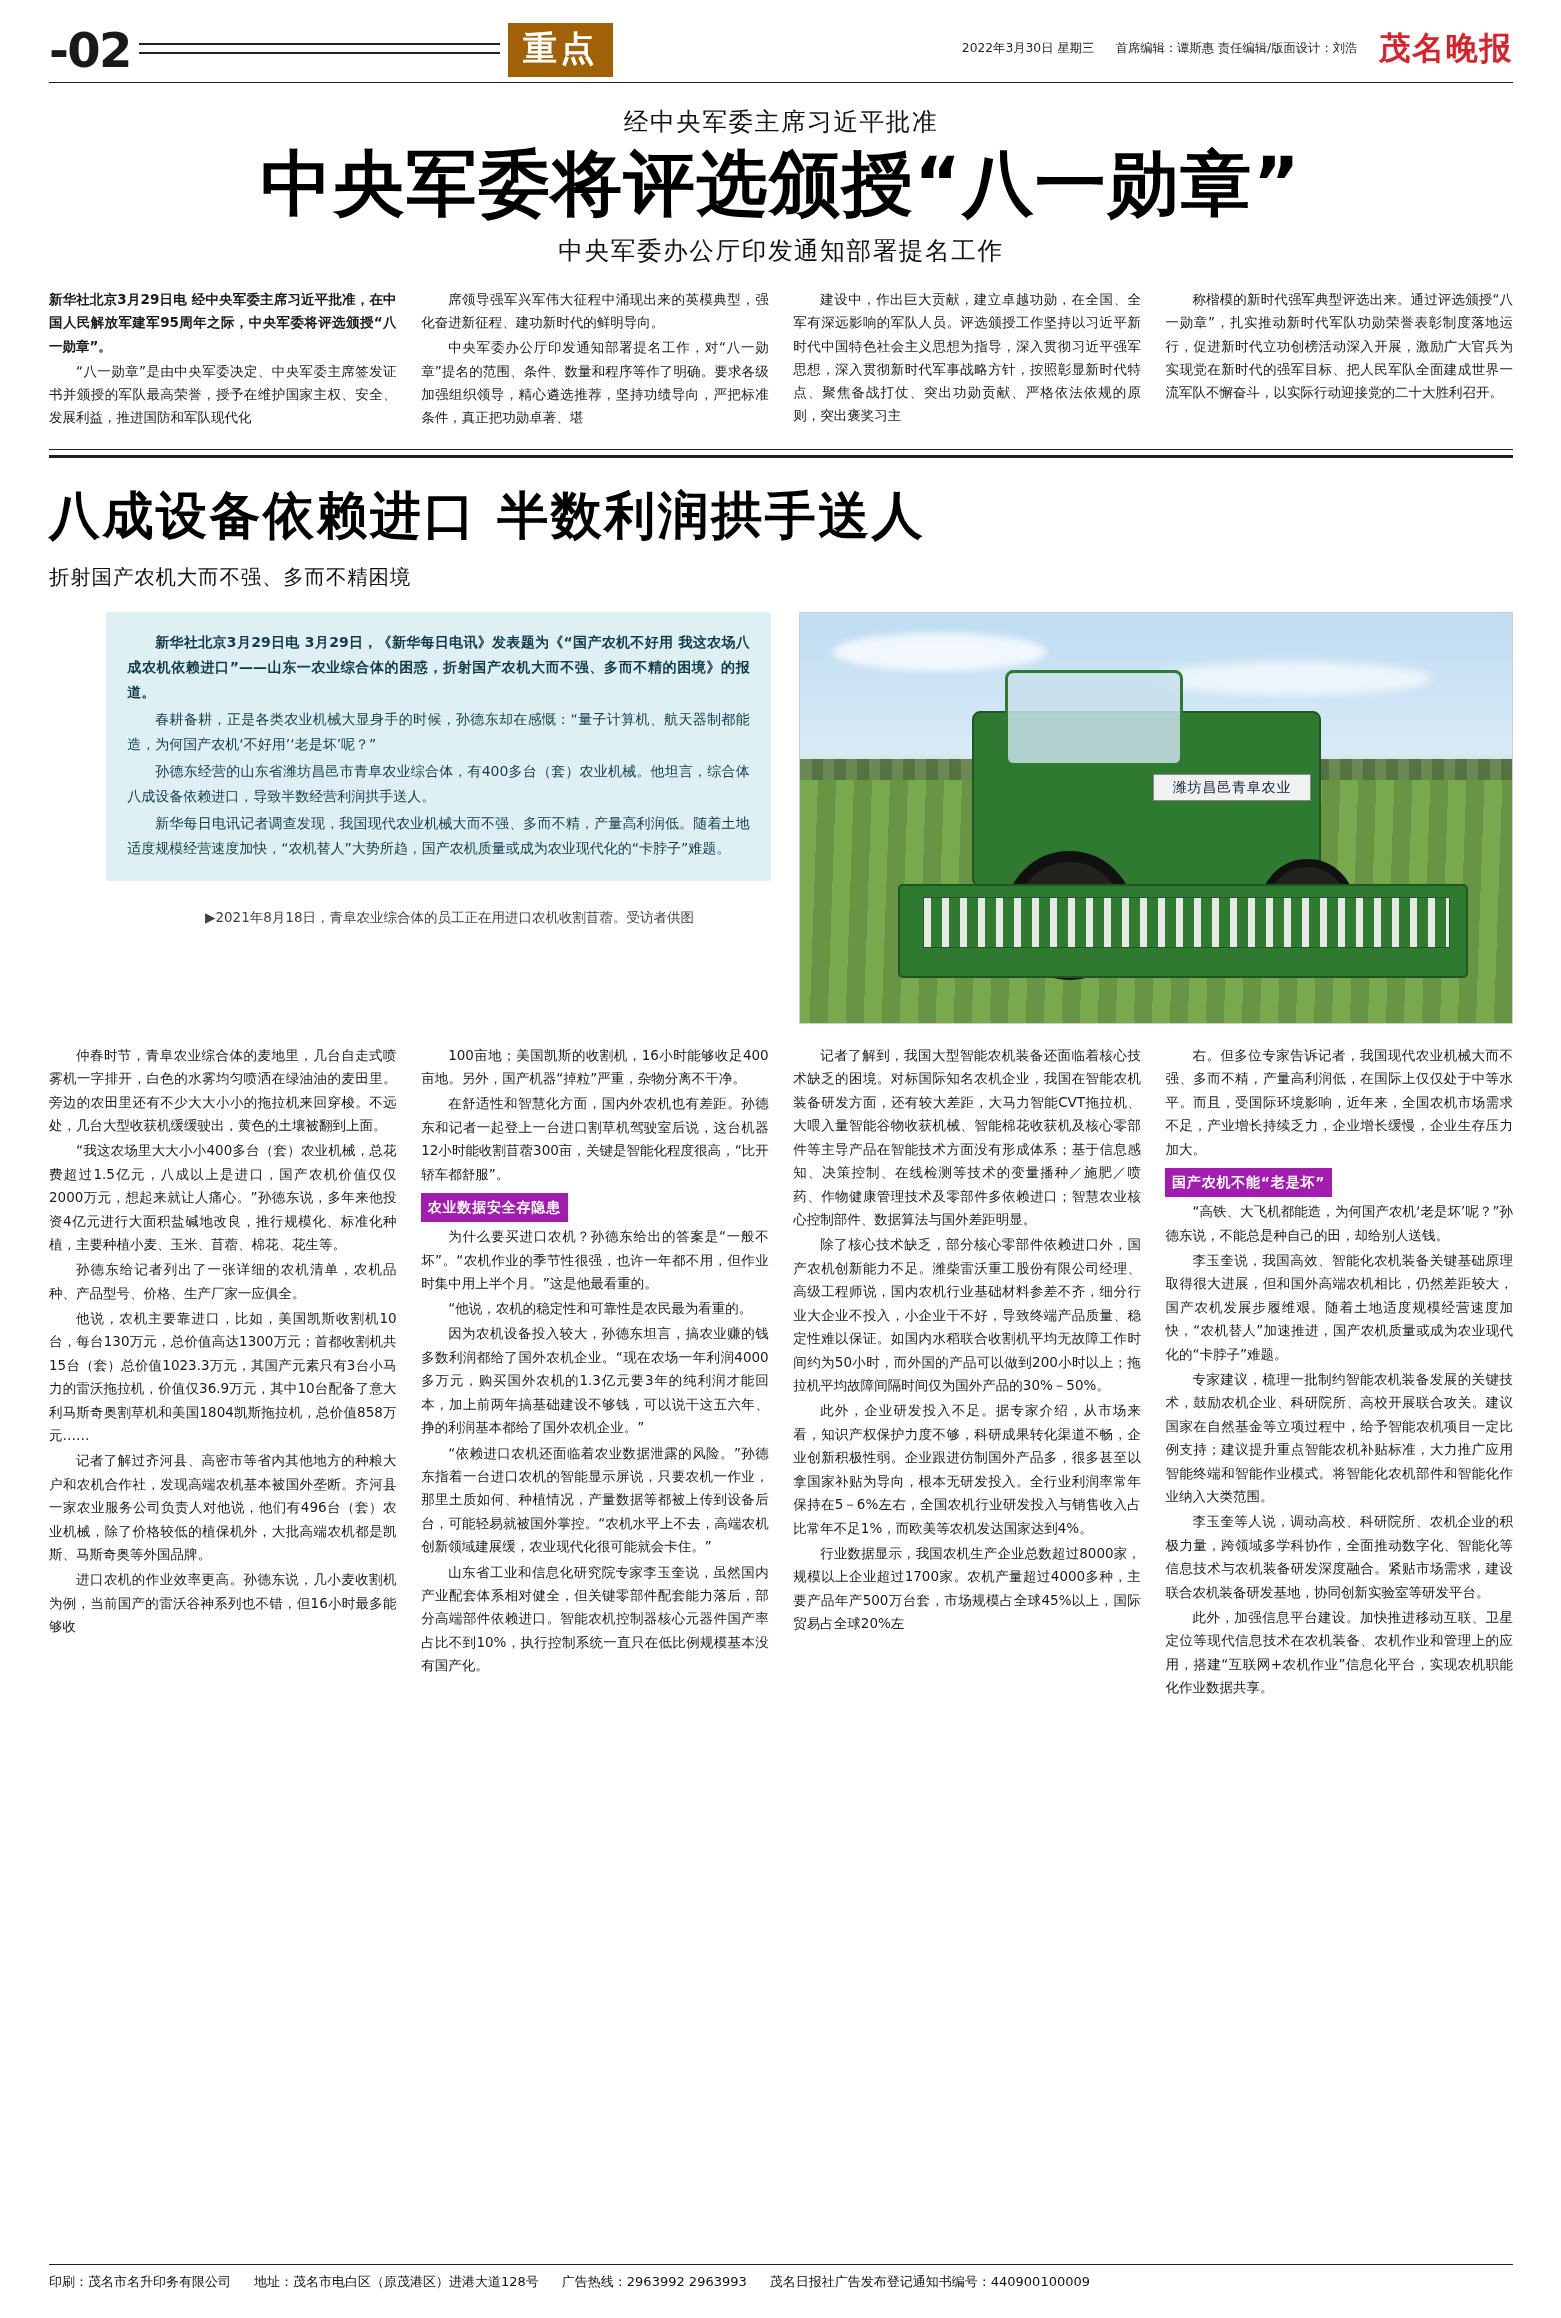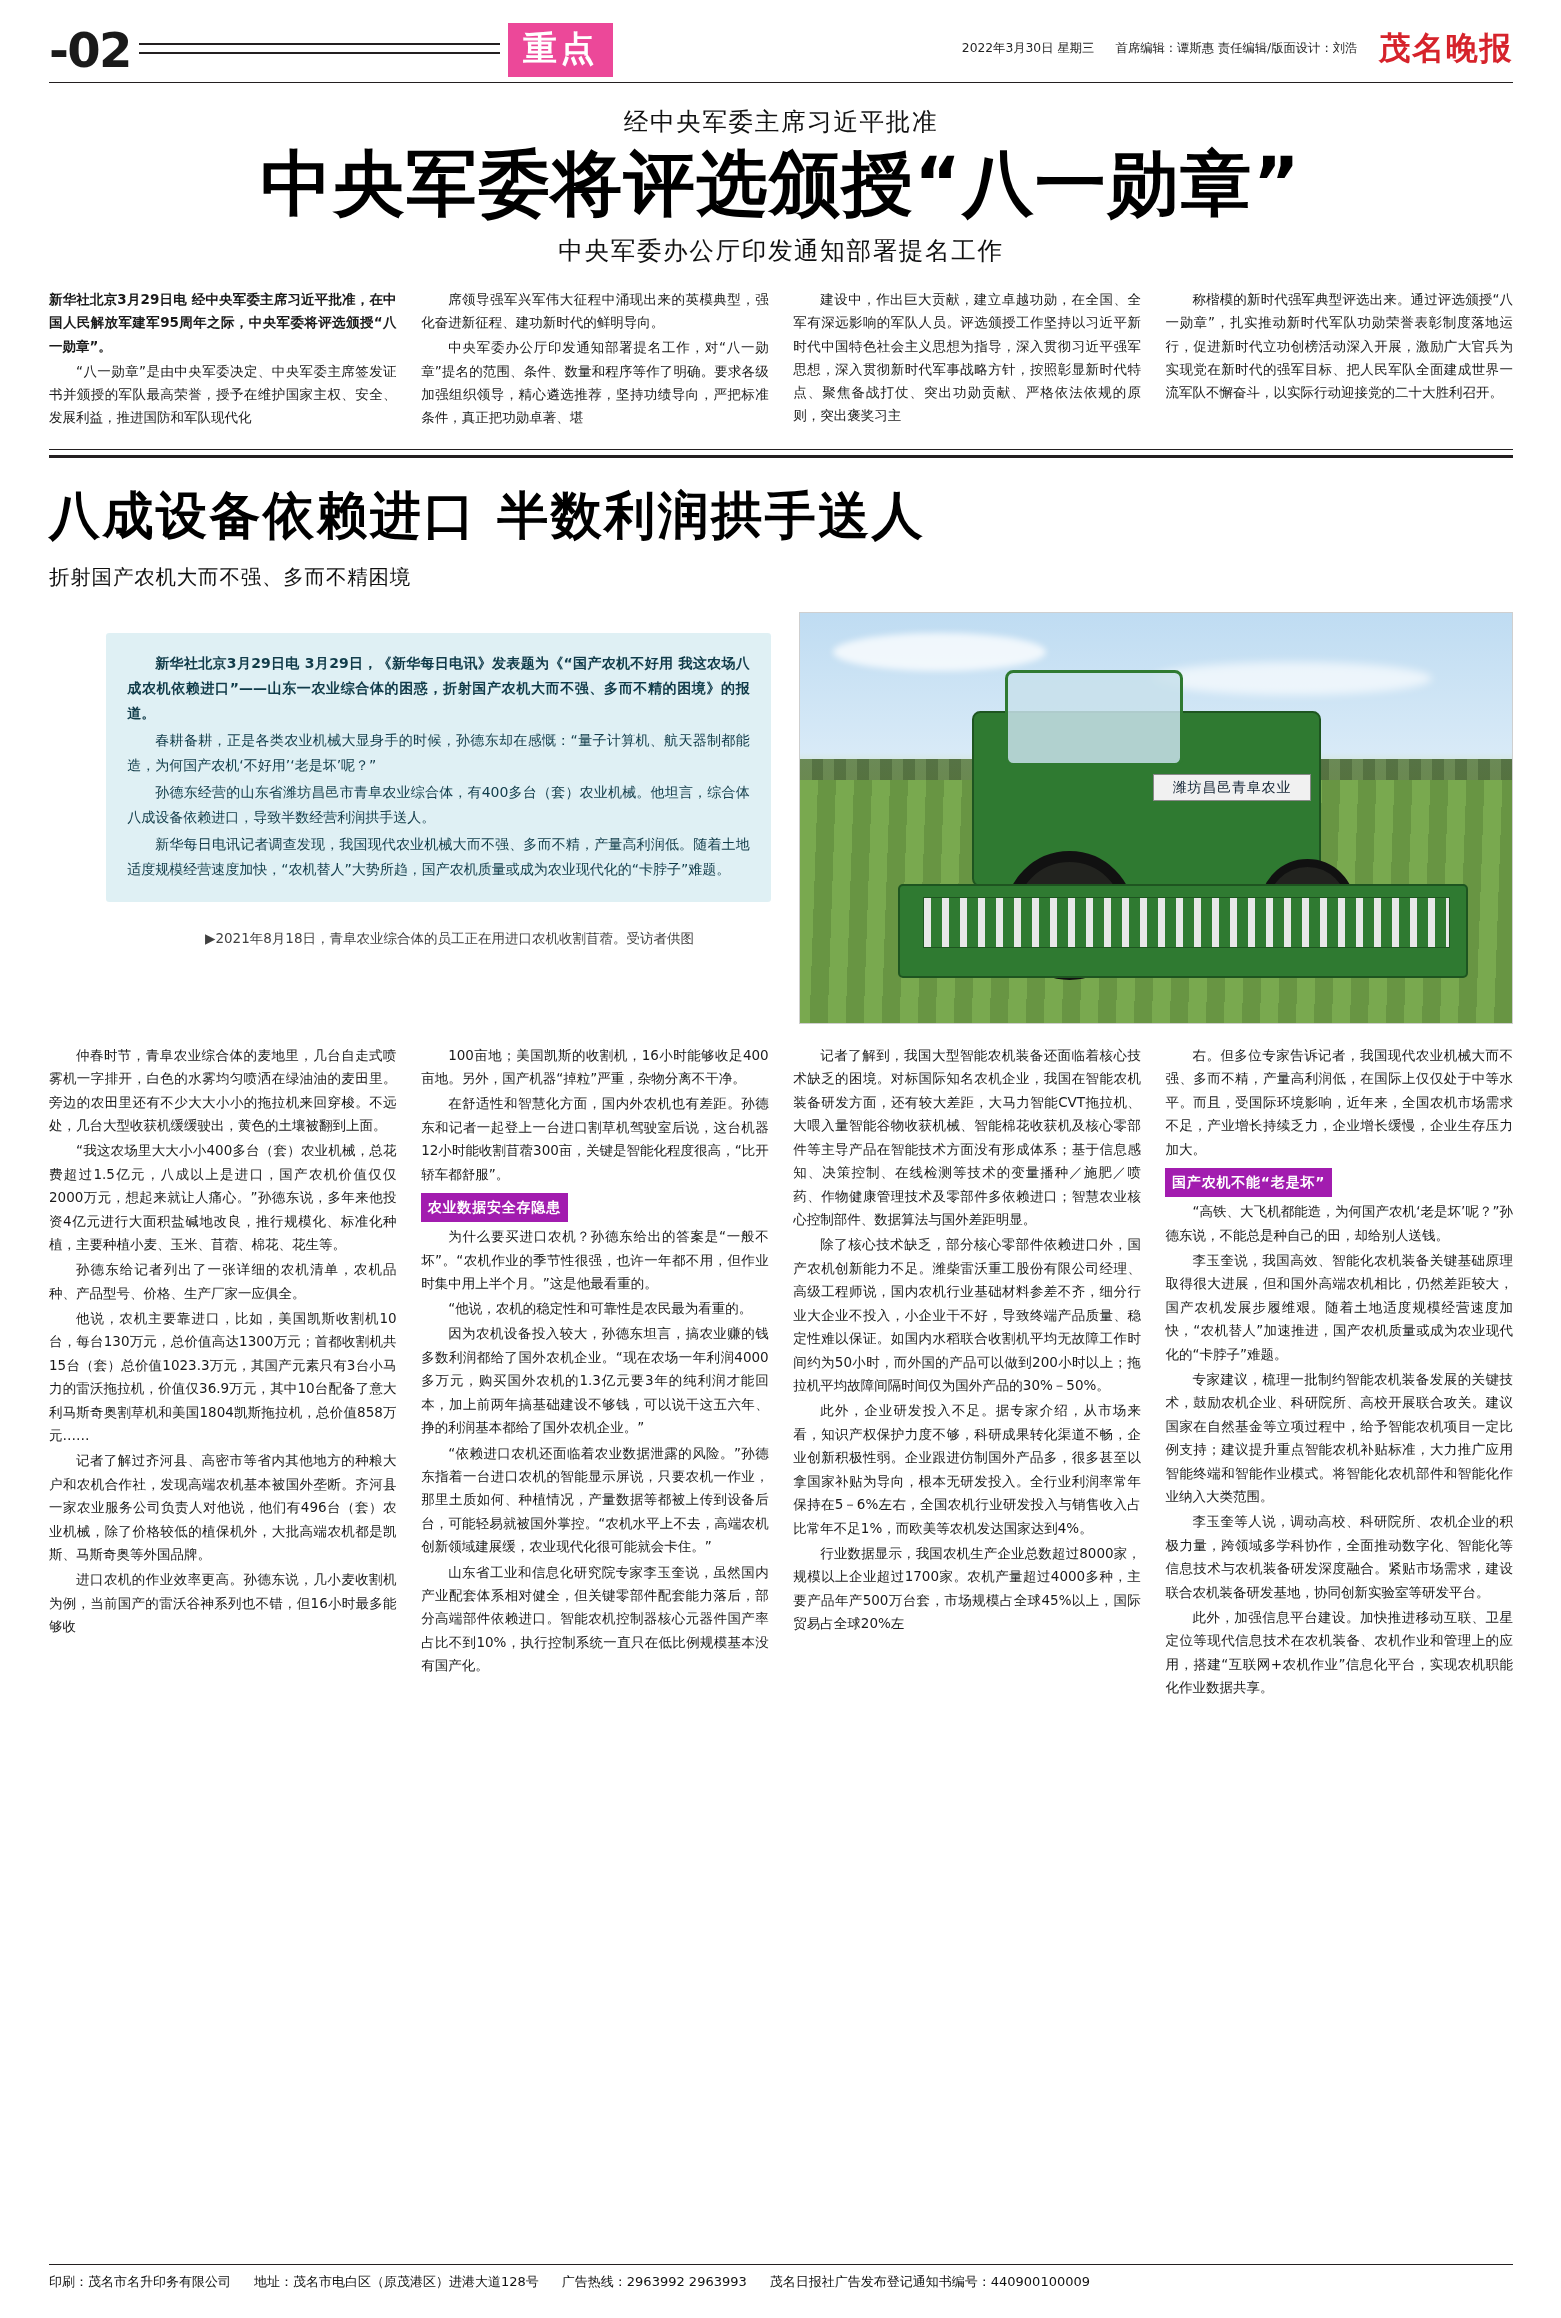--- a/index.html
+++ b/index.html
@@ -38,21 +38,21 @@
   }
   .rule-left{
     flex:0 0 361px;
     height:0;
     border-top:2.5px solid #231f20;
     border-bottom:2.5px solid #231f20;
     margin:0 8.2px 3.3px 3.3px;
     height:7.4px;
   }
   .section-badge{
-    background:#ec4899;
+    background:#a16207;
     color:#fff;
     font-size:34px;
     font-weight:bold;
     line-height:1;
     padding:8.2px 14.8px 11.5px 14.8px;
     letter-spacing:3.3px;
     font-family:"DejaVu Sans","Liberation Sans",sans-serif;
   }
   .masthead-meta{
     flex:1;
@@ -155,21 +155,20 @@
   .feature-left{width:722px;}
   .abstract{
     background:#dff0f4;
     border-radius:3.3px;
     padding:18px 21.3px;
     margin-left:57px;
     font-size:14px;
     line-height:1.8;
     color:#103b49;
     text-align:justify;
-    margin-top:21px;
   }
   .abstract p{margin:0 0 1.6px 0;text-indent:2em;}
   .caption{
     margin-top:24.6px;
     margin-left:156px;
     font-size:13.5px;
     line-height:1.7;
     color:#404040;
     max-width:492px;
   }

